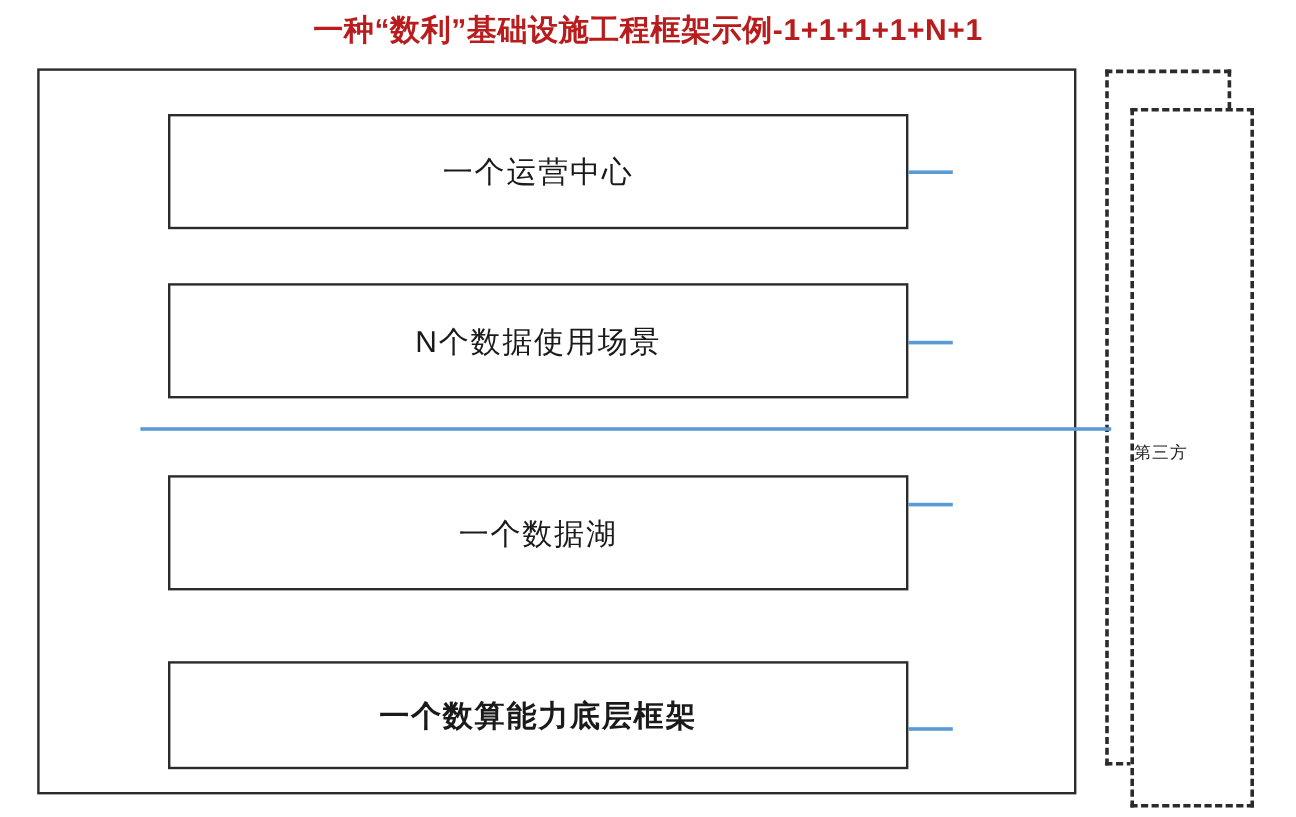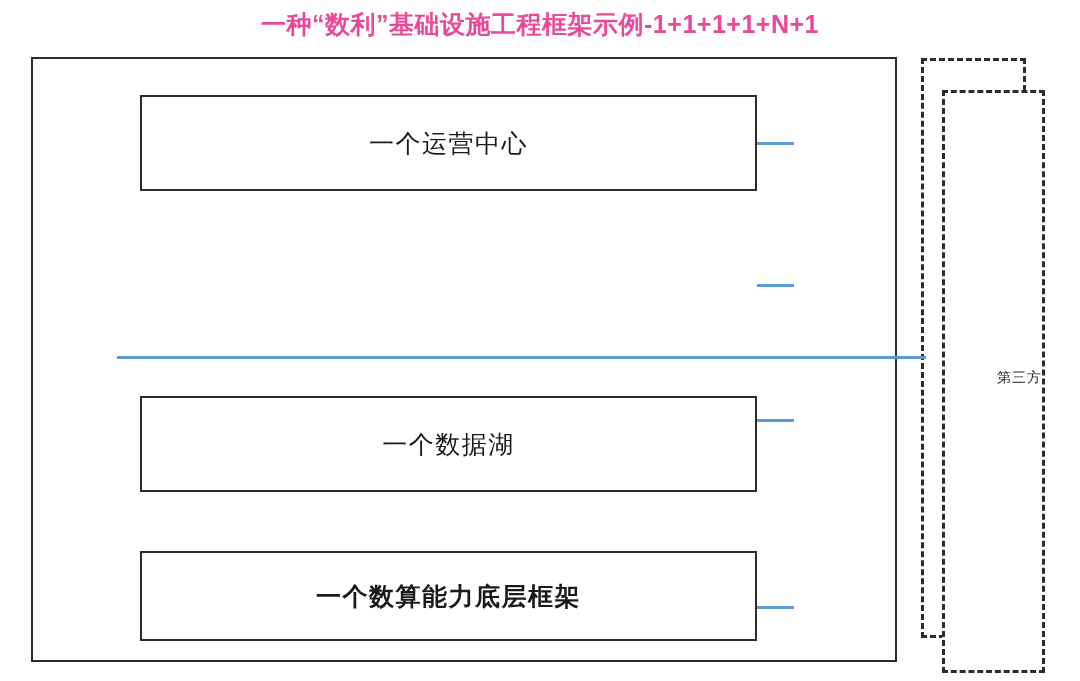--- a/index.html
+++ b/index.html
@@ -20,21 +20,21 @@
 
   
   .title {
     position: absolute;
     left: 0;
     top: 8px;
     width: 1080px;
     text-align: center;
     font-size: 25px;
     font-weight: bold;
-    color: #ec4899;
+    color: #b91c1c;
     letter-spacing: 0.5px;
     white-space: nowrap;
   }
 
   
   .outer-frame {
     position: absolute;
     left: 31px;
     top: 57px;
     width: 866px;
@@ -111,21 +111,21 @@
   }
   .dashed-front {
     left: 942px;
     top: 90px;
     width: 103px;
     height: 583px;
     background: #ffffff;
     z-index: 3;
     display: flex;
     align-items: center;
-    justify-content: flex-end;
+    justify-content: flex-start;
   }
   .dashed-front .label {
     font-size: 14px;
     color: #1a1a1a;
     letter-spacing: 1px;
     margin-top: -8px;
   }
 
   
   .conn {
@@ -152,20 +152,23 @@
 
   <div class="title">一种“数利”基础设施工程框架示例-1+1+1+1+N+1</div>
 
   <div class="outer-frame"></div>
 
 
   <div class="box layer layer-0">
     <span>一个运营中心</span>
   </div>
 
+  <div class="box layer layer-1">
+    <span>N个数据使用场景</span>
+  </div>
 
   <div class="box layer layer-2">
     <span>一个数据湖</span>
   </div>
 
   <div class="box layer layer-3">
     <span>一个数算能力底层框架</span>
   </div>
 
   <div class="conn conn-0"></div>

